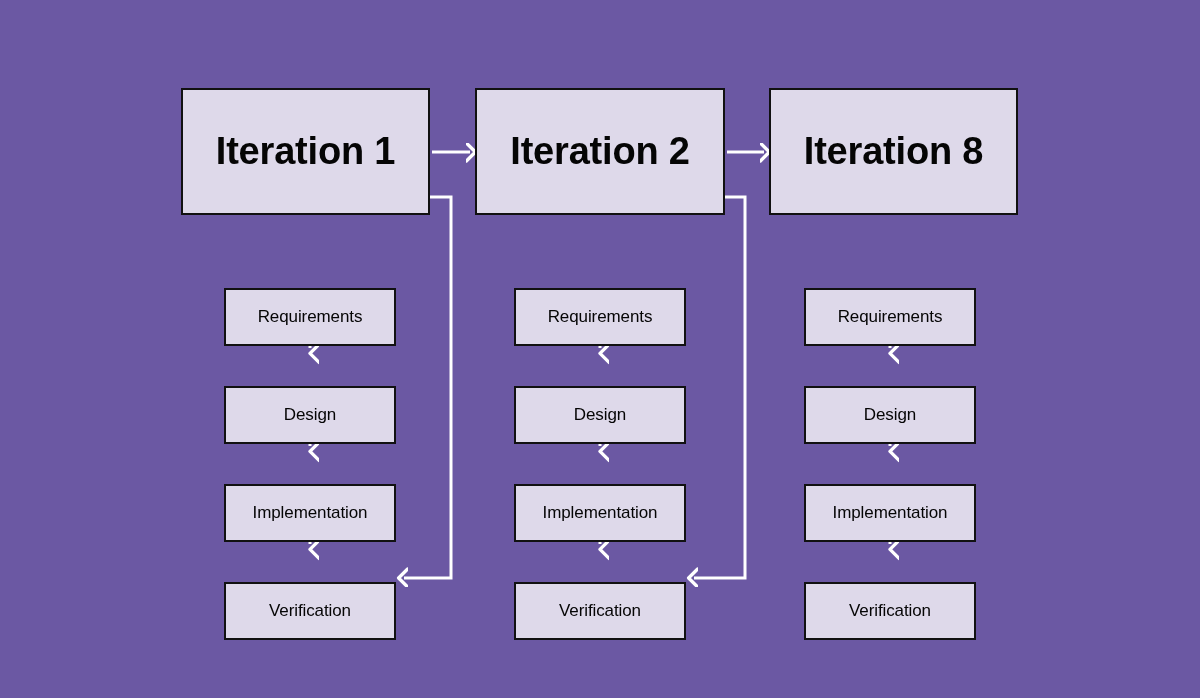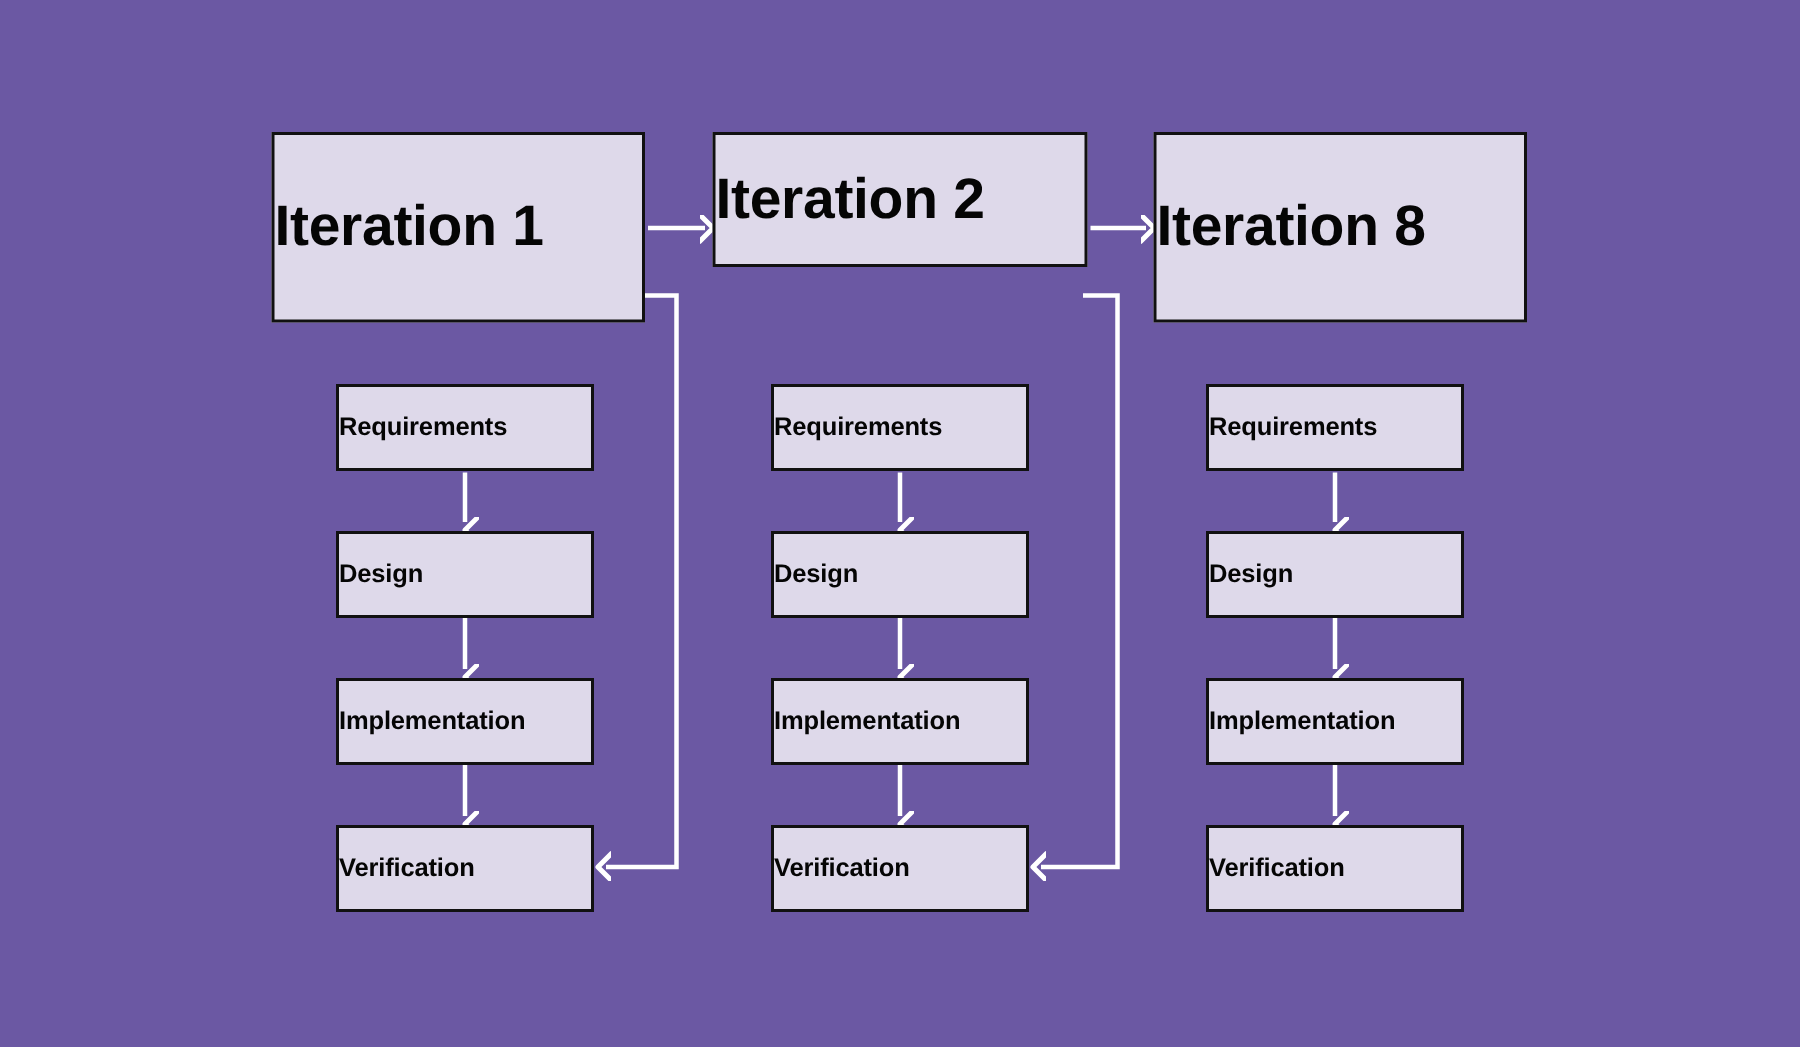--- a/index.html
+++ b/index.html
@@ -25,33 +25,35 @@
     height: 698px;
     pointer-events: none;
   }
   .node {
     position: absolute;
     box-sizing: border-box;
     background: #ded9ea;
     border: 2px solid #111111;
     display: flex;
     align-items: center;
+    justify-content: center;
     text-align: center;
     color: #050505;
     z-index: 3;
   }
   .node.iteration {
     font-size: 38px;
     font-weight: bold;
     letter-spacing: -0.2px;
   }
   .node.phase {
     font-size: 17px;
-    font-weight: bold;
+    font-weight: normal;
     letter-spacing: -0.1px;
+    margin-top: 32px;
   }
   .node-label {
     display: block;
     white-space: nowrap;
   }
 </style>
 </head>
 <body>
 
 <div id="canvas">
@@ -113,21 +115,21 @@
 
     <g>
       <path d="M 722 197 L 745 197 L 745 578 L 694 578" fill="none" stroke="#ffffff" stroke-width="3" stroke-linejoin="miter" marker-end="url(#arrowhead-left)"></path>
     </g>
   </svg>
 
   <div class="node iteration" style="left:181px; top:88px; width:249px; height:127px;">
     <span class="node-label">Iteration 1</span>
   </div>
 
-  <div class="node iteration" style="left:475px; top:88px; width:250px; height:90px;">
+  <div class="node iteration" style="left:475px; top:88px; width:250px; height:127px;">
     <span class="node-label">Iteration 2</span>
   </div>
 
   <div class="node iteration" style="left:769px; top:88px; width:249px; height:127px;">
     <span class="node-label">Iteration 8</span>
   </div>
 
   <div class="node phase" style="left:224px; top:256px; width:172px; height:58px;">
     <span class="node-label">Requirements</span>
   </div>

